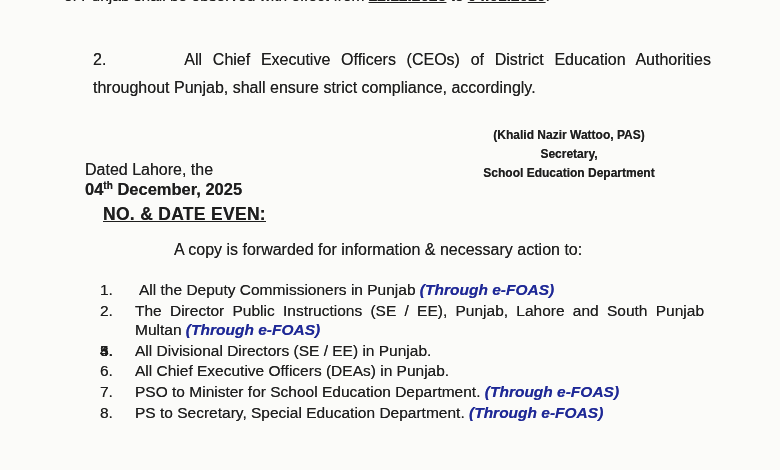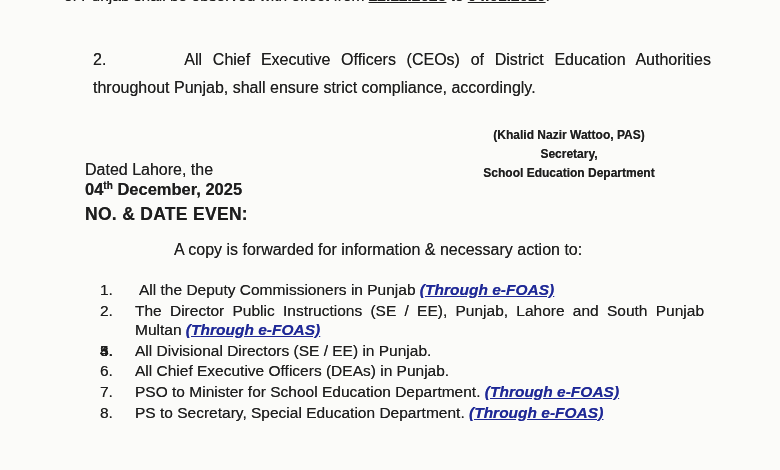--- a/index.html
+++ b/index.html
@@ -79,23 +79,24 @@
     text-align: center;
     font-weight: bold;
     font-size: 12px;
     line-height: 19px;
   }
 
   
   .ref-heading {
     position: absolute;
     top: 204px;
-    left: 85px;
+    left: 103px;
     font-size: 17.5px;
     font-weight: bold;
+    text-decoration: underline;
     letter-spacing: 0.3px;
   }
 
   
   .forward-line {
     position: absolute;
     top: 241px;
     left: 135px;
     font-size: 16px;
     margin-left: 39px;
@@ -120,21 +121,20 @@
     position: absolute;
     left: 0;
     top: 0;
   }
   .dist-item.first-indent .dist-text-wrap { padding-left: 4px; }
   .foas {
     color: #1e2896;
     font-weight: bold;
     font-style: italic;
     text-shadow: 0 0 0.5px rgba(30,40,150,0.7);
-    text-decoration: underline;
   }
 </style>
 </head>
 <body>
 
 <div class="page ink">
 
   <div class="top-clip">
     <span>of Punjab shall be observed with effect from </span><span class="date-underlined">22.12.2025</span><span> to </span><span class="date-underlined">04.01.2026</span><span>.</span>
   </div>

